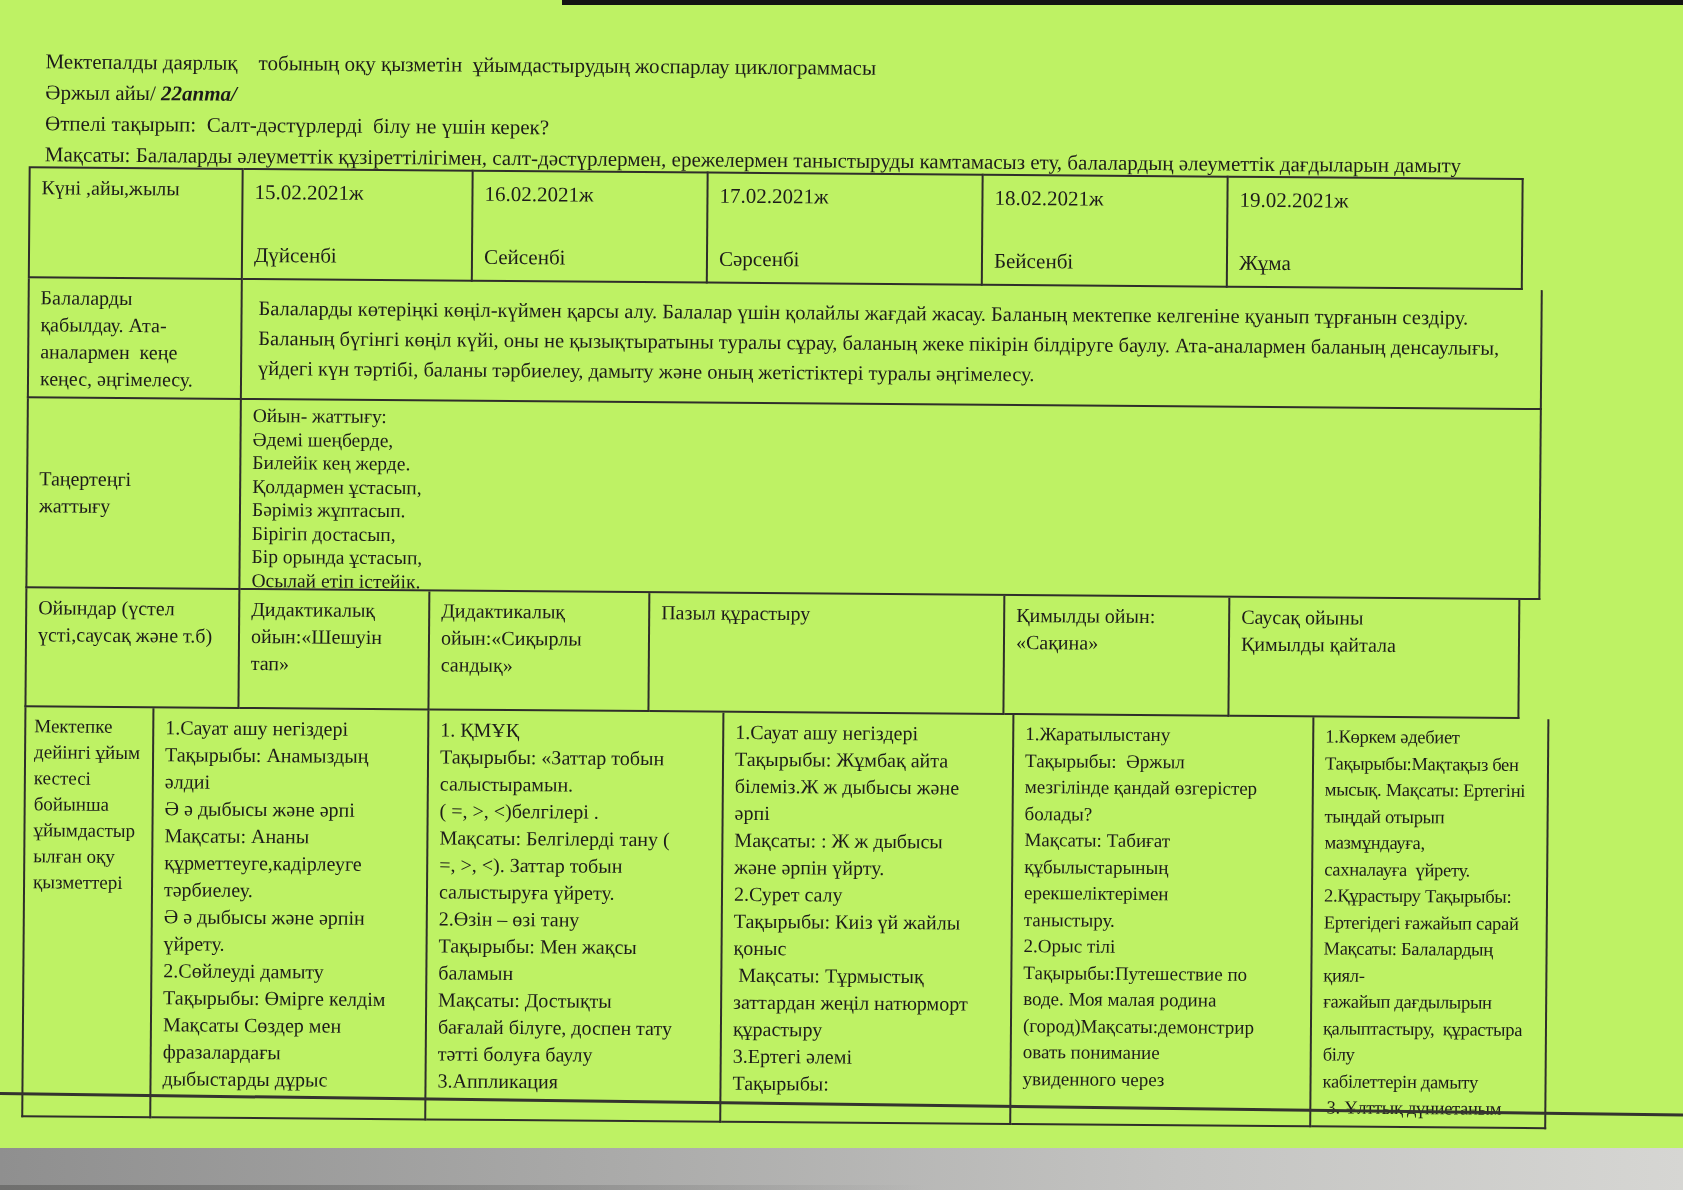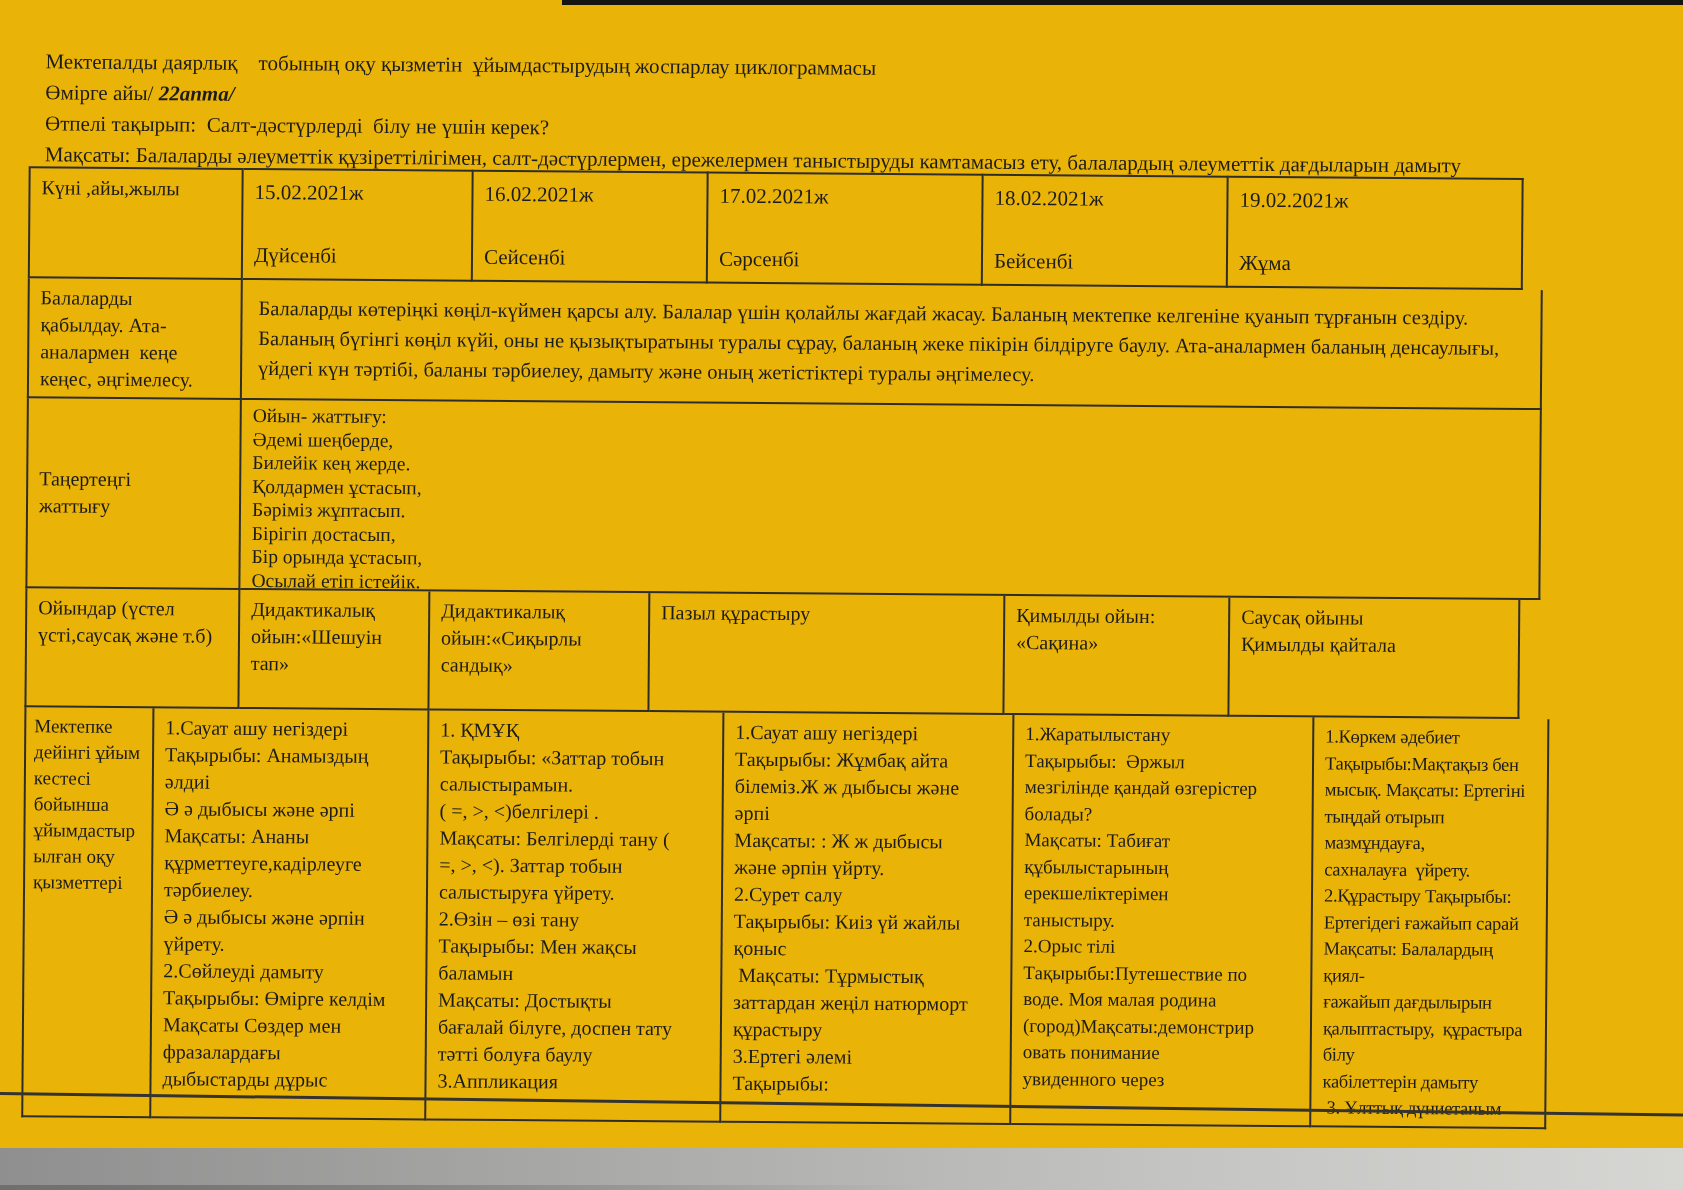--- a/index.html
+++ b/index.html
@@ -4,21 +4,21 @@
 <style>
   html,body { margin:0; padding:0; }
   body {
     width:1683px; height:1190px;
     background:#ececea;
     font-family:"Liberation Serif","DejaVu Serif",serif;
     color:#1d1c1a;
     overflow:hidden;
     position:relative;
   }
-  .sheet { position:absolute; inset:0; background:#eab308; }
+  .sheet { position:absolute; inset:0; background:#bef264; }
 
   
   .page {
     position:absolute; left:0; top:0; width:1683px; height:1160px;
     transform:rotate(0.45deg); transform-origin:0 0;
   }
 
   .titles {
     position:absolute; left:46px; top:46px; width:1590px;
     font-size:21px; line-height:31px;
@@ -72,21 +72,21 @@
 </style>
 </head>
 <body>
 
 <div class="sheet">
 
   <div class="page">
 
     <div class="titles">
       <div class="t-line">Мектепалды даярлық    тобының оқу қызметін  ұйымдастырудың жоспарлау циклограммасы</div>
-      <div class="t-line"><span>Өмірге айы/ </span><span class="italic">22апта/</span></div>
+      <div class="t-line"><span>Әржыл айы/ </span><span class="italic">22апта/</span></div>
       <div class="t-line">Өтпелі тақырып:  Салт-дәстүрлерді  білу не үшін керек?</div>
       <div class="t-line">Мақсаты: Балаларды әлеуметтік құзіреттілігімен, салт-дәстүрлермен, ережелермен таныстыруды камтамасыз ету, балалардың әлеуметтік дағдыларын дамыту</div>
     </div>
 
     <div class="tbl">
 
       <div class="row row-dates r1">
         <div class="cell" style="width:215px">Күні ,айы,жылы</div>
         <div class="cell datecell" style="width:230px">
           <span>15.02.2021ж</span>

